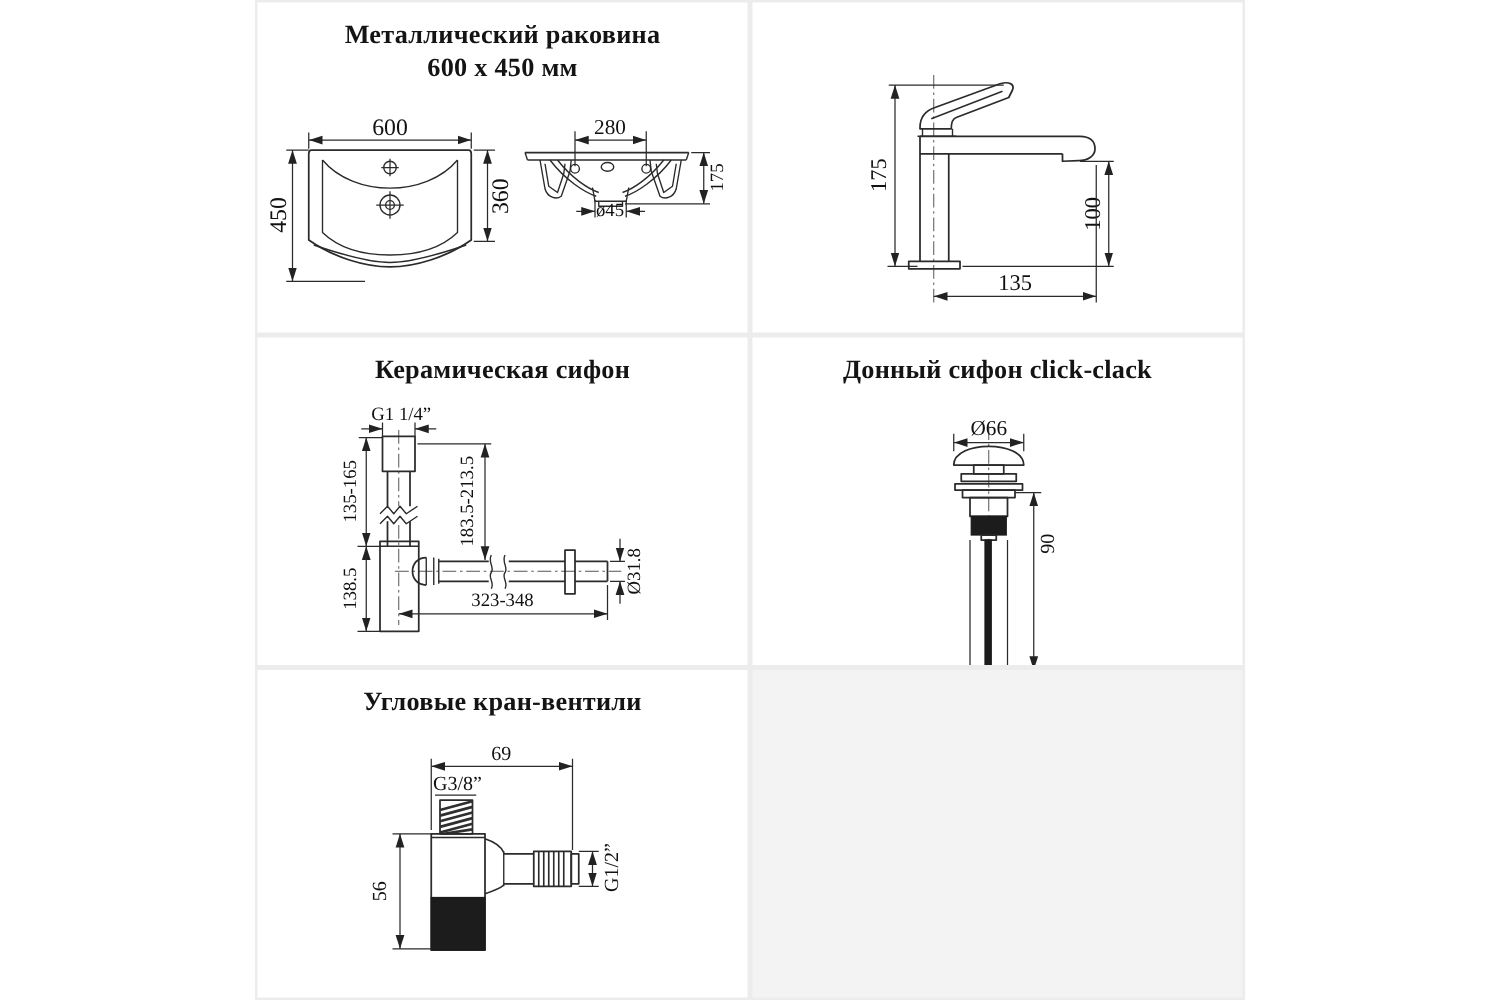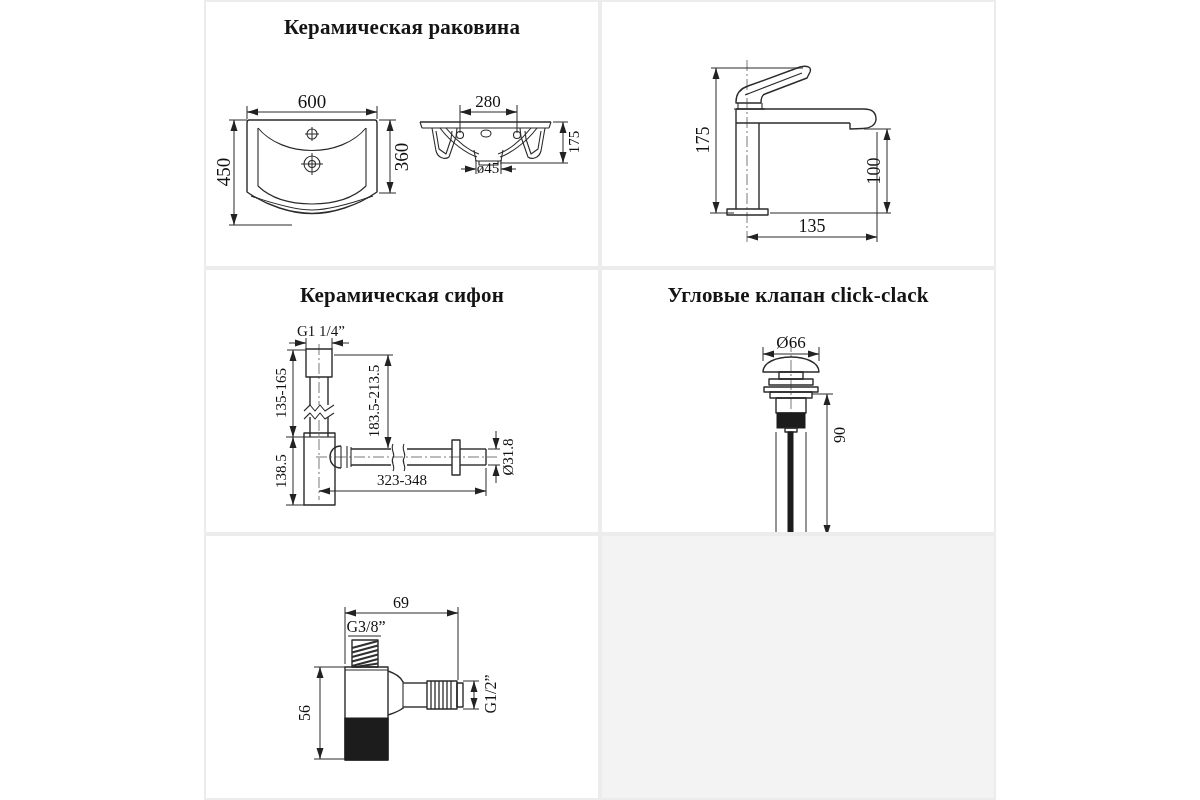--- a/index.html
+++ b/index.html
@@ -22,21 +22,22 @@
   .t19{font-size:19px;} .t17{font-size:17px;} .t16{font-size:16px;}
   .t15{font-size:15px;} .t14{font-size:14.5px;} .t18{font-size:18px;}
 </style>
 </head>
 <body>
 
 <div class="sheet">
 
   <div class="panel">
     <div class="ttl">
-      <div>Керамическая раковина</div>
+      <div>Металлический раковина</div>
+      <div>600 х 450 мм</div>
     </div>
     <svg width="392" height="264" viewBox="206 2 392 264">
       <defs>
         <marker id="m1" viewBox="0 0 11 8" refX="11" refY="4" markerWidth="11" markerHeight="8" markerUnits="userSpaceOnUse" orient="auto-start-reverse">
           <path d="M0,0.5 L11,4 L0,7.5 Z" fill="#222"></path>
         </marker>
       </defs>
 
       <line class="d" x1="247" y1="106" x2="247" y2="119"></line>
       <line class="d" x1="377" y1="106" x2="377" y2="119"></line>
@@ -203,21 +204,21 @@
 
       <line class="d" x1="488" y1="449" x2="500" y2="449"></line>
       <line class="d" x1="488" y1="465" x2="500" y2="465"></line>
       <line class="d" x1="496" y1="431" x2="496" y2="449" marker-end="url(#m3)"></line>
       <line class="d" x1="496" y1="483" x2="496" y2="465" marker-end="url(#m3)"></line>
       <text class="t15" x="508" y="457" text-anchor="middle" dominant-baseline="central" transform="rotate(-90 508 457)">Ø31.8</text>
     </svg>
   </div>
 
   <div class="panel">
-    <div class="ttl">Угловые клапан click-clack</div>
+    <div class="ttl">Донный сифон click-clack</div>
     <svg width="392" height="262" viewBox="602 270 392 262">
       <defs>
         <marker id="m4" viewBox="0 0 11 8" refX="11" refY="4" markerWidth="11" markerHeight="8" markerUnits="userSpaceOnUse" orient="auto-start-reverse">
           <path d="M0,0.5 L11,4 L0,7.5 Z" fill="#222"></path>
         </marker>
       </defs>
       <line class="cl" x1="791" y1="341" x2="791" y2="546"></line>
 
       <text class="t17" x="791" y="348" text-anchor="middle">Ø66</text>
       <line class="d" x1="763" y1="347" x2="763" y2="361"></line>
@@ -240,20 +241,21 @@
       <text class="t16" x="839" y="435" text-anchor="middle" dominant-baseline="central" transform="rotate(-90 839 435)">90</text>
 
       <line class="d" x1="776" y1="432" x2="776" y2="549"></line>
       <line class="d" x1="806" y1="432" x2="806" y2="549"></line>
       <line class="d" x1="776" y1="544" x2="806" y2="544" marker-start="url(#m4)" marker-end="url(#m4)"></line>
       <text class="t14" x="792" y="560" text-anchor="middle">G1 1/4”</text>
     </svg>
   </div>
 
   <div class="panel">
+    <div class="ttl">Угловые кран-вентили</div>
     <svg width="392" height="262" viewBox="206 536 392 262">
       <defs>
         <marker id="m5" viewBox="0 0 11 8" refX="11" refY="4" markerWidth="11" markerHeight="8" markerUnits="userSpaceOnUse" orient="auto-start-reverse">
           <path d="M0,0.5 L11,4 L0,7.5 Z" fill="#222"></path>
         </marker>
       </defs>
 
       <line class="d" x1="345" y1="607" x2="345" y2="664"></line>
       <line class="d" x1="458" y1="607" x2="458" y2="680"></line>
       <line class="d" x1="345" y1="613" x2="458" y2="613" marker-start="url(#m5)" marker-end="url(#m5)"></line>

